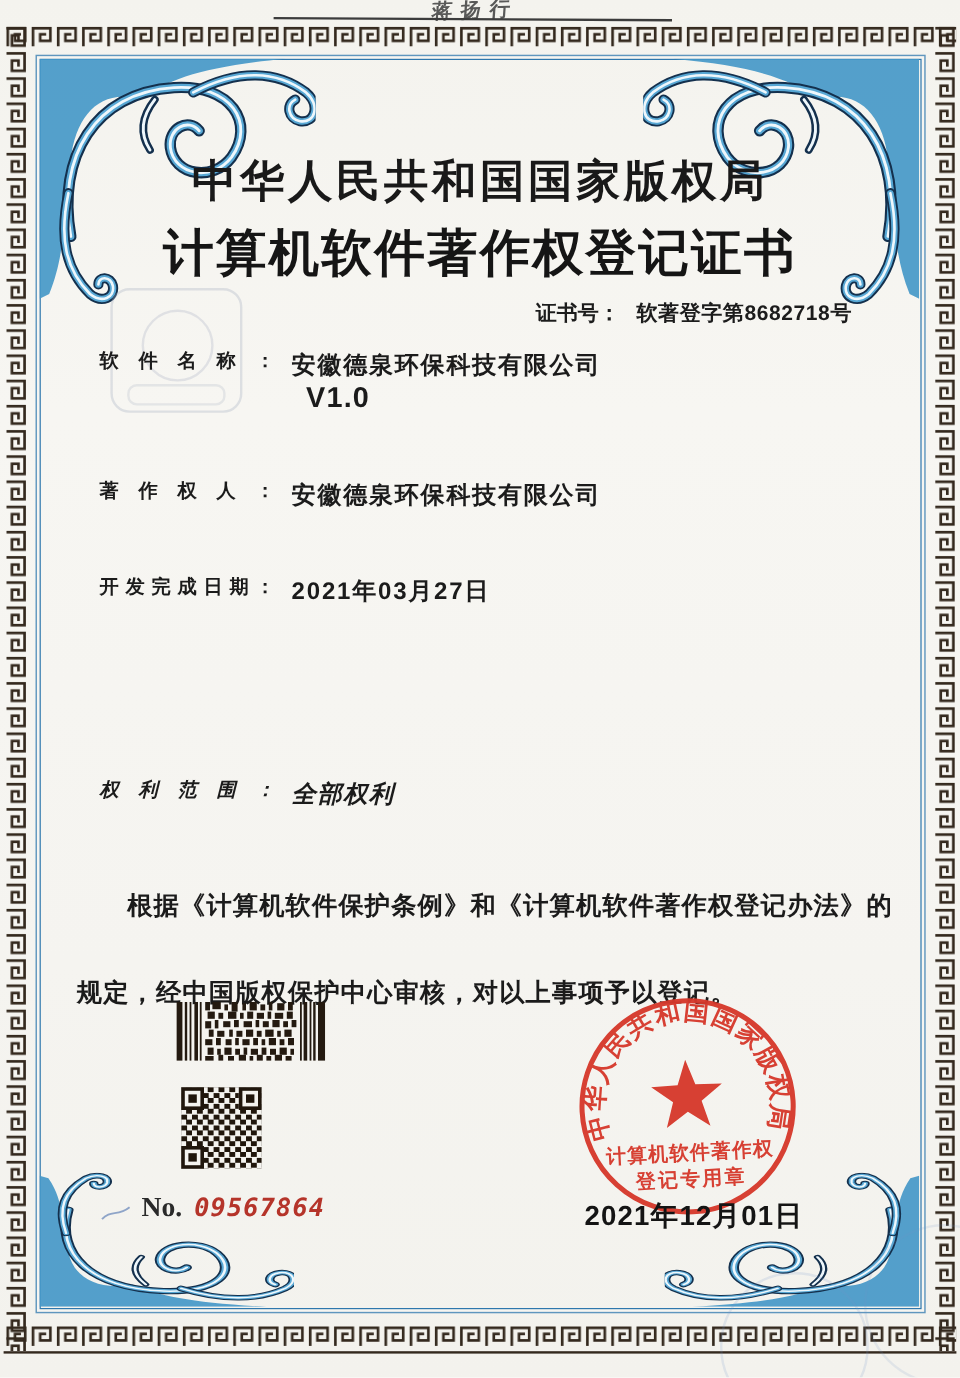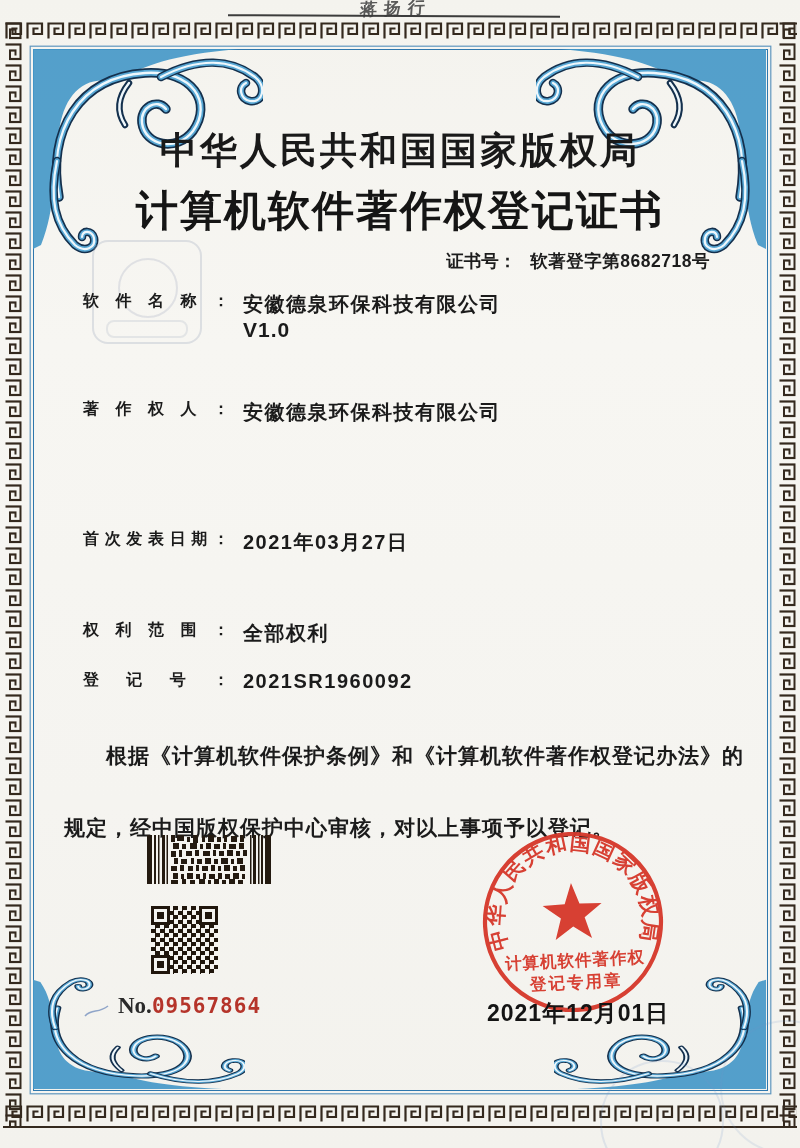--- a/index.html
+++ b/index.html
@@ -40,39 +40,39 @@
   .subtitle{position:absolute;left:0;top:183px;width:800px;text-align:center;
          font-family:"Liberation Serif","DejaVu Serif",serif;font-weight:bold;
          font-size:42px;letter-spacing:2px;color:#151515;}
   .certno{position:absolute;right:90px;top:249px;font-size:17.5px;font-weight:bold;color:#1c1c1c;}
   .certno .cv{margin-left:14px;letter-spacing:.5px;}
   
   .row{position:absolute;left:83px;white-space:nowrap;}
   .lab{display:inline-block;width:146px;text-align:justify;text-align-last:justify;
        font-size:16px;font-weight:bold;color:#1b1b1b;vertical-align:top;}
   .val{display:inline-block;margin-left:14px;font-size:20px;font-weight:bold;color:#1b1b1b;letter-spacing:1.5px;}
-  .r1{top:291px;} .r1b{position:absolute;left:243px;top:318px;font-size:21px;font-weight:bold;color:#1b1b1b;letter-spacing:1px;}
-  .r2{top:399px;} .r3{top:479px;} .r4{top:529px;} .r5{top:575px;} .r6{top:620px;} .r7{top:670px;}
+  .r1{top:291px;} .r1b{position:absolute;left:255px;top:318px;font-size:24px;font-weight:bold;color:#1b1b1b;letter-spacing:1px;}
+  .r2{top:399px;} .r3{top:479px;} .r4{top:529px;} .r5{top:575px;} .r6{top:648px;font-style:italic;} .r7{top:670px;}
   
   .statement{position:absolute;left:64px;top:720px;width:692px;margin:0;
              font-size:21px;font-weight:bold;color:#1b1b1b;line-height:72px;
              letter-spacing:1px;text-indent:42px;}
   
   .barcode{position:absolute;left:147px;top:835px;}
   .qr{position:absolute;left:151px;top:906px;width:67px;height:68px;background-color:#f4f3ef;
       background-image:repeating-conic-gradient(#20160c 0% 25%,rgba(0,0,0,0) 0% 50%);
       background-size:9px 9px;}
   .finder{position:absolute;width:13px;height:13px;border:3px solid #20160c;background:#f4f3ef;}
   .finder .fc{width:7px;height:7px;background:#20160c;margin:3px;}
   .f-tl{left:0;top:0;} .f-tr{right:0;top:0;} .f-bl{left:0;bottom:0;}
   
   .no-line{position:absolute;left:118px;top:993px;white-space:nowrap;}
   .no-label{font-family:"Liberation Serif","DejaVu Serif",serif;font-size:23px;font-weight:bold;color:#2a2a2a;margin-top:24px;}
   .no-value{font-family:"DejaVu Sans Mono","Liberation Mono",monospace;font-size:21px;font-weight:bold;
-            color:#b5342a;letter-spacing:1px;}
+            color:#b5342a;margin-left:10px;letter-spacing:1px;font-style:italic;}
   .blue-tick{position:absolute;left:84px;top:1004px;width:26px;height:16px;}
   
   .seal{position:absolute;left:478px;top:827px;width:190px;height:190px;transform:rotate(-3deg);opacity:.96;}
   .seal text{font-family:"Liberation Sans","DejaVu Sans",sans-serif;font-weight:bold;}
   .reg-date{position:absolute;left:487px;top:998px;font-size:23px;font-weight:bold;color:#141414;
             letter-spacing:1px;z-index:6;text-align:center;}
   
   .arc1{position:absolute;left:600px;top:1060px;width:120px;height:120px;border:2px solid rgba(110,150,200,.17);border-radius:50%;}
   .arc2{position:absolute;left:720px;top:1020px;width:130px;height:130px;border:2px solid rgba(110,150,200,.14);border-radius:50%;}
 </style>
@@ -151,28 +151,25 @@
     <span>证书号：</span><span class="cv">软著登字第8682718号</span>
   </div>
 
   <div class="row r1">
     <span class="lab">软件名称：</span><span class="val">安徽德泉环保科技有限公司</span>
   </div>
   <div class="r1b">V1.0</div>
   <div class="row r2">
     <span class="lab">著作权人：</span><span class="val">安徽德泉环保科技有限公司</span>
   </div>
-  <div class="row r4">
-    <span class="lab">首次发表日期：</span><span class="val">2021年03月27日</span>
+  <div class="row r3">
+    <span class="lab">开发完成日期：</span><span class="val">2021年03月27日</span>
   </div>
   <div class="row r6">
     <span class="lab">权利范围：</span><span class="val">全部权利</span>
-  </div>
-  <div class="row r7">
-    <span class="lab">登记号：</span><span class="val">2021SR1960092</span>
   </div>
 
   <p class="statement">根据《计算机软件保护条例》和《计算机软件著作权登记办法》的规定，经中国版权保护中心审核，对以上事项予以登记。</p>
 
   <svg class="barcode" width="124" height="49" viewBox="0 0 124 49">
     <g fill="#241a10">
       <rect x="0" y="0" width="5" height="49"></rect>
         <rect x="7" y="0" width="2" height="49"></rect>
         <rect x="11" y="0" width="1.5" height="49"></rect>
         <rect x="15" y="0" width="3" height="49"></rect>

